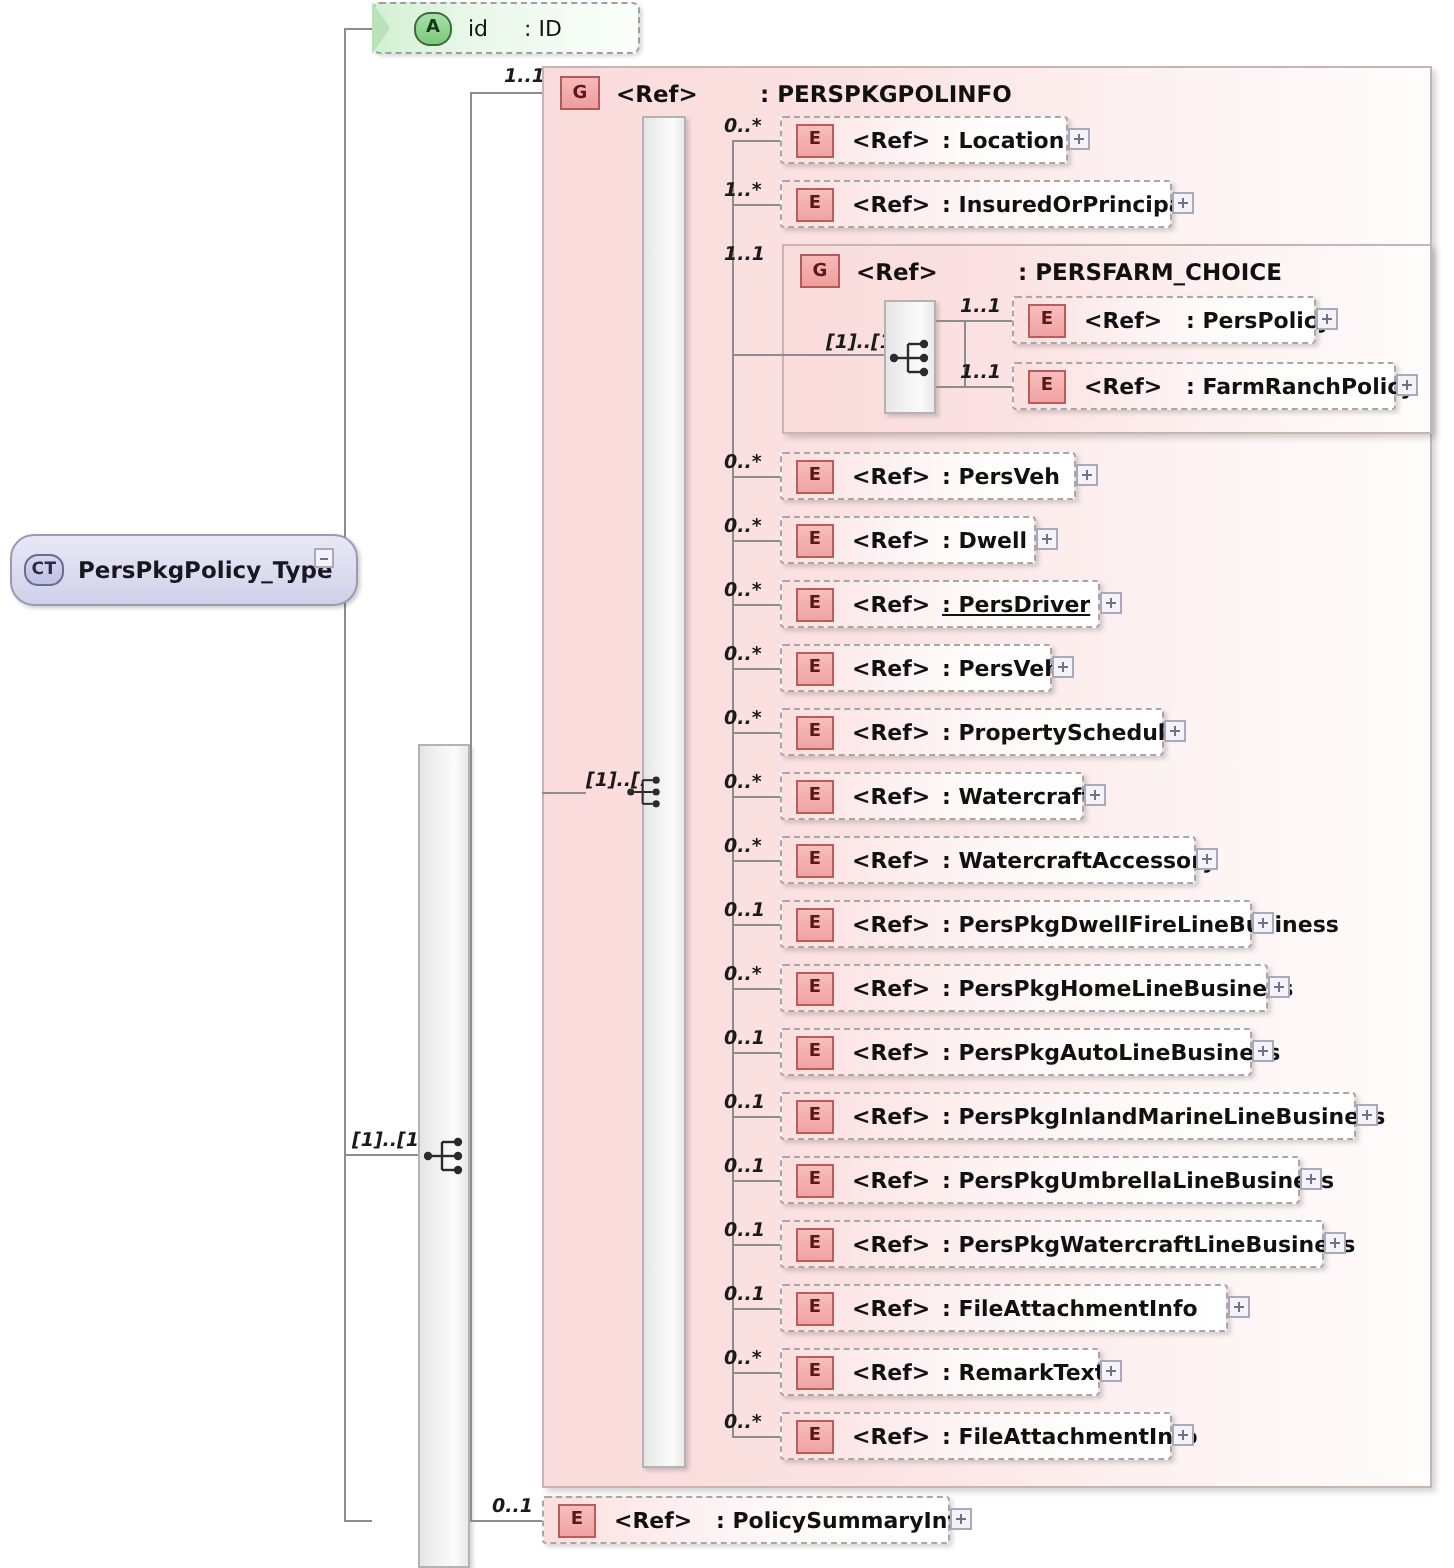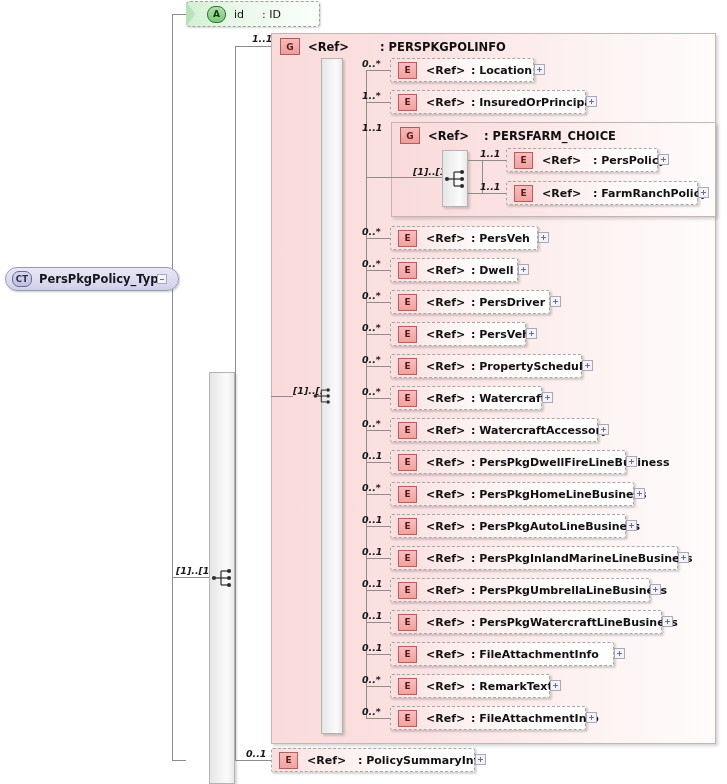--- a/index.html
+++ b/index.html
@@ -22,21 +22,21 @@
   }
 
   
   .node { position: absolute; box-sizing: border-box; }
 
   
   .ct-pill {
     display: flex;
     align-items: center;
     gap: 7px;
-    height: 24px;
+    height: 36px;
     padding: 0 12px 0 6px;
     border: 1px solid #9a9ab5;
     border-radius: 12px;
     background: linear-gradient(to bottom, #e7e7f6 0%, #dcdcf0 55%, #cfcfe8 100%);
     box-shadow: 1px 1px 2px rgba(0,0,0,0.22);
     white-space: nowrap;
   }
   .ct-badge {
     display: inline-flex;
     align-items: center;
@@ -303,21 +303,21 @@
   </div>
   <div class="plus-box" style="left:586px; top:96px;"></div>
 
   <div class="card" style="left:362px; top:122px;">1..1</div>
   <div class="ln-h" style="left:366px; top:177px; width:25px;"></div>
 
   <div class="node group-box" style="left:391px; top:122px; width:325px; height:95px;"></div>
   <div class="group-head" style="left:400px; top:127px;">
     <span class="g-badge">G</span>
     <span class="g-ref">&lt;Ref&gt;</span>
-    <span class="g-name" style="left:84px;">: PERSFARM_CHOICE</span>
+    <span class="g-name" style="left:109px;">: PERSFARM_CHOICE</span>
   </div>
 
   <div class="card" style="left:413px; top:166px;">[1]..[1]</div>
   <div class="comp-bar" style="left:442px; top:150px; width:26px; height:57px;">
     <svg class="comp-icon" width="26" height="22" style="left:0px; top:17px;" viewBox="0 0 26 22">
       <circle cx="4" cy="11" r="2.1" fill="#2b2b2b"></circle>
       <line x1="6" y1="11" x2="11" y2="11" stroke="#2b2b2b" stroke-width="1.2"></line>
       <line x1="11" y1="4" x2="11" y2="18" stroke="#2b2b2b" stroke-width="1.2"></line>
       <line x1="11" y1="4" x2="17" y2="4" stroke="#2b2b2b" stroke-width="1.2"></line>
       <line x1="11" y1="11" x2="17" y2="11" stroke="#2b2b2b" stroke-width="1.2"></line>
@@ -364,21 +364,21 @@
         <span class="e-badge">E</span>
         <span class="e-ref">&lt;Ref&gt;</span>
         <span class="e-name" style="left: 80px;">: Dwell</span>
       </div>
       <div class="plus-box" style="left: 518px; top: 264px;"></div>
       <div class="card" style="left: 362px; top: 290px;">0..*</div>
       <div class="ln-h" style="left: 366px; top: 302px; width: 24px;"></div>
       <div class="el-node" style="left: 390px; top: 290px; width: 160px;">
         <span class="e-badge">E</span>
         <span class="e-ref">&lt;Ref&gt;</span>
-        <span class="e-name" style="left: 80px;">: PersDriver</span>
+        <span class="e-name" style="left: 80px; text-decoration: underline;">: PersDriver</span>
       </div>
       <div class="plus-box" style="left: 550px; top: 296px;"></div>
       <div class="card" style="left: 362px; top: 322px;">0..*</div>
       <div class="ln-h" style="left: 366px; top: 334px; width: 24px;"></div>
       <div class="el-node" style="left: 390px; top: 322px; width: 136px;">
         <span class="e-badge">E</span>
         <span class="e-ref">&lt;Ref&gt;</span>
         <span class="e-name" style="left: 80px;">: PersVeh</span>
       </div>
       <div class="plus-box" style="left: 526px; top: 328px;"></div>

